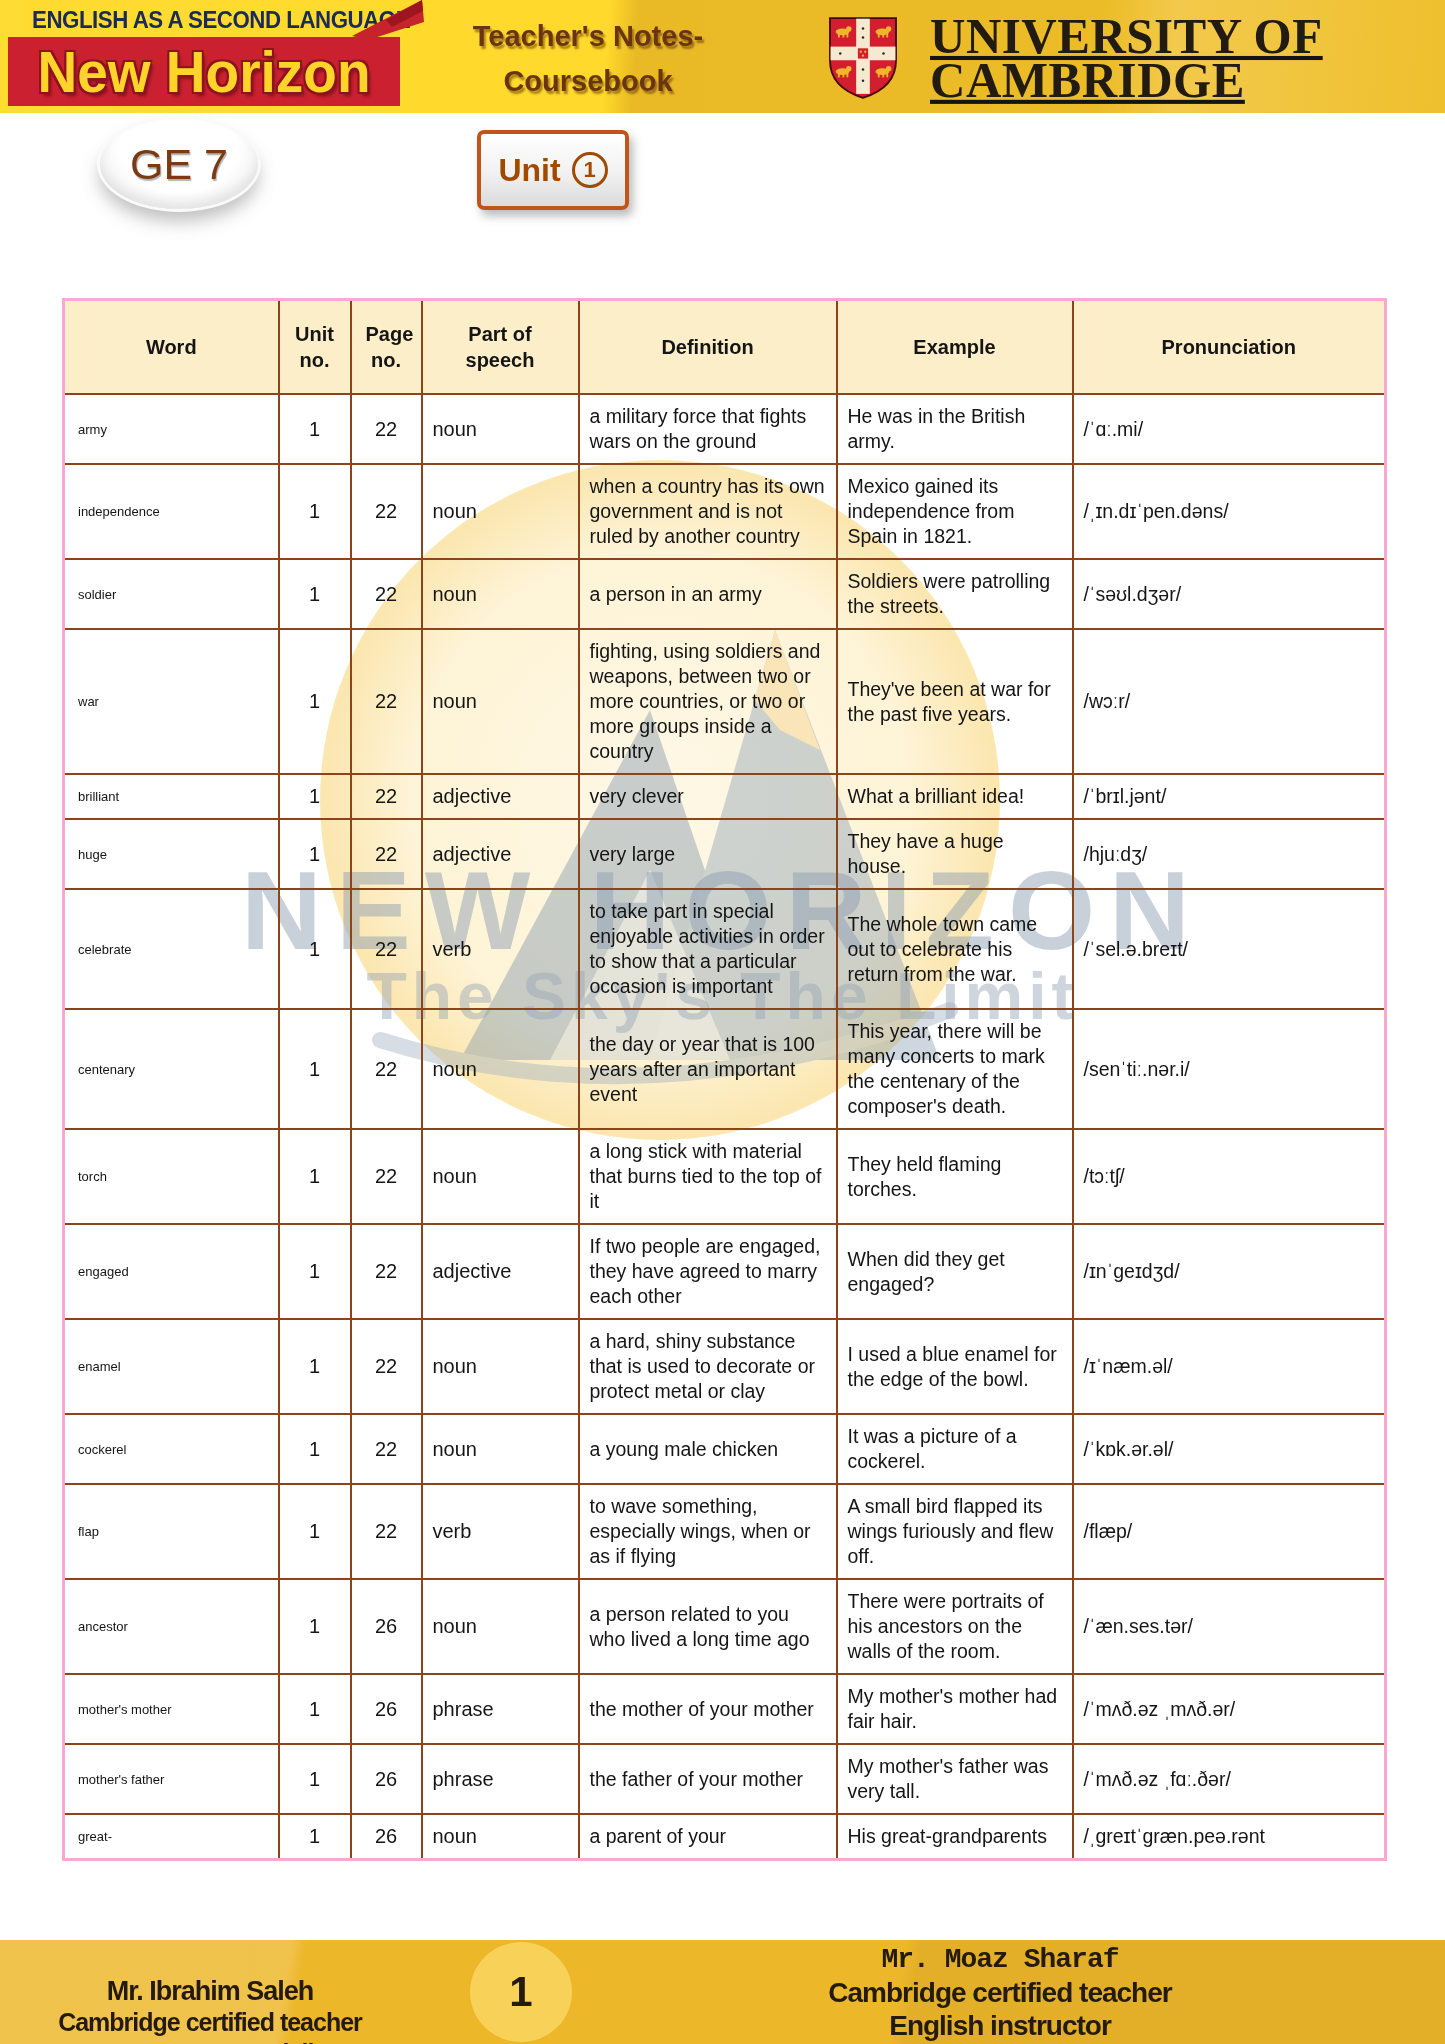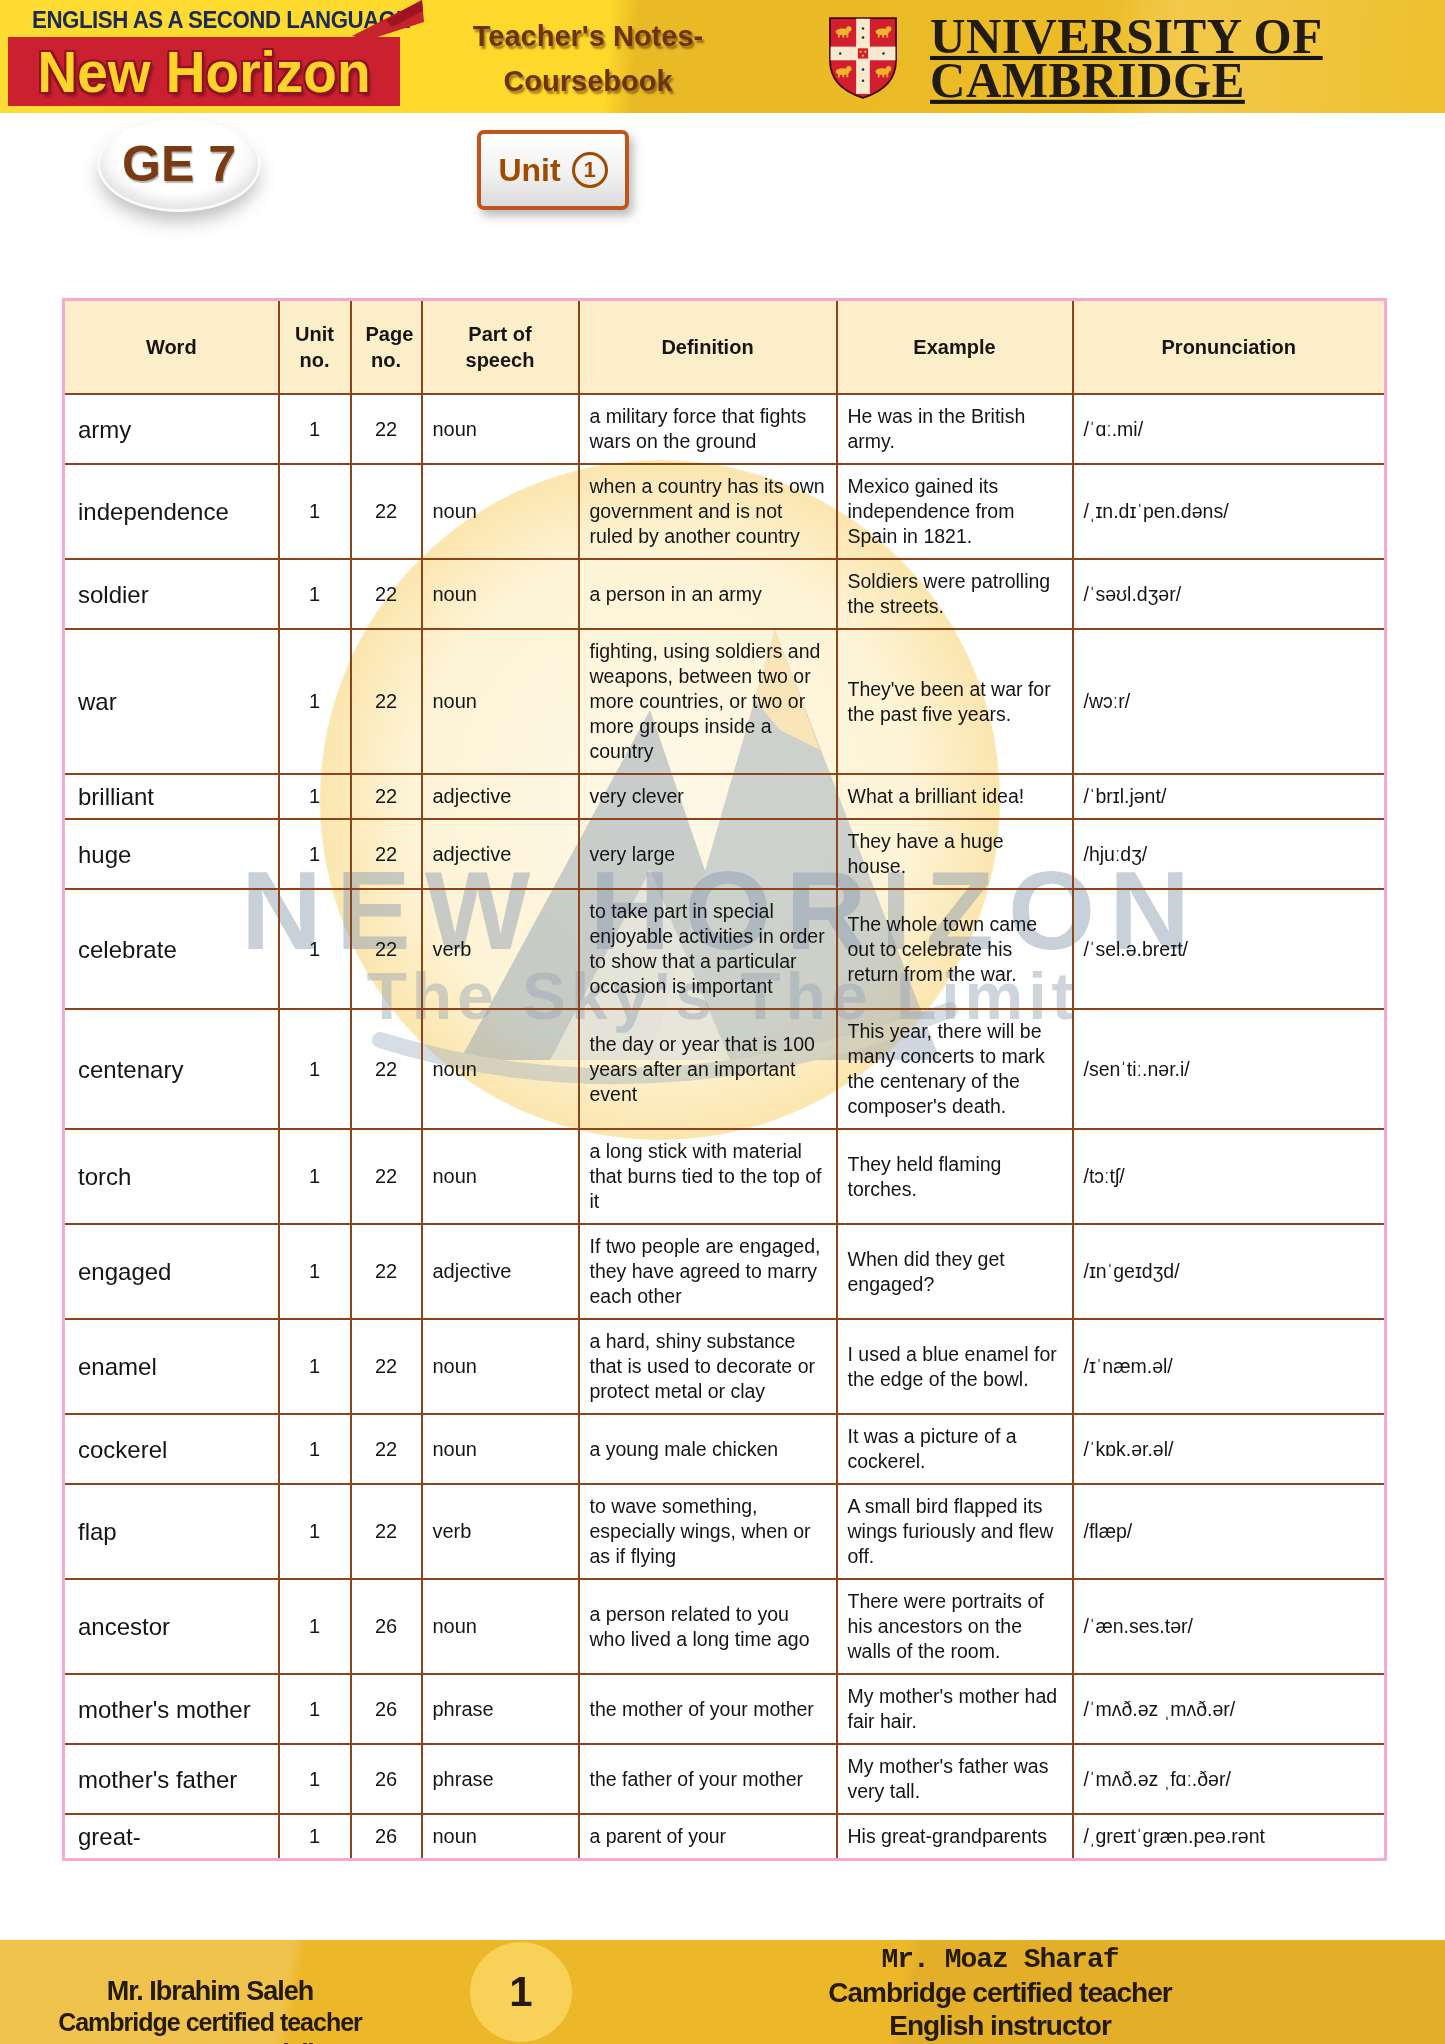--- a/index.html
+++ b/index.html
@@ -48,21 +48,21 @@
   }
 
   
   .ge-badge {
     position:absolute; left:100px; top:119px; width:158px; height:90px;
     border-radius:50%;
     background:radial-gradient(ellipse at 50% 32%, #FFFFFF 52%, #F5F5F5 72%, #E2E2E2 100%);
     box-shadow:0 0 0 3px #fafafa, 0 12px 18px rgba(110,110,110,.45), inset 0 -8px 12px rgba(0,0,0,.07);
     display:flex; align-items:center; justify-content:center;
   }
-  .ge-text { font-size:50px; font-weight:bold; color:#7A3B12; text-shadow:1px 2px 1px rgba(0,0,0,.3); }
+  .ge-text { font-size:43px; font-weight:normal; color:#7A3B12; text-shadow:1px 2px 1px rgba(0,0,0,.3); }
   .unit-badge {
     position:absolute; left:477px; top:130px; width:144px; height:72px;
     border:4px solid #C0551A; border-radius:7px;
     background:linear-gradient(180deg,#FFFFFF 0%,#F1F1F1 55%,#DBDBDB 100%);
     box-shadow:4px 6px 10px rgba(120,120,120,.5);
     display:flex; align-items:center; justify-content:center; gap:11px; color:#A04A00;
   }
   .unit-label { font-size:32px; font-weight:bold; }
   .unit-circle {
     width:36px; height:36px; border:3px solid #A04A00; border-radius:50%;
@@ -96,21 +96,21 @@
     border-collapse:collapse; table-layout:fixed;
     font-size:19.5px; line-height:25px; color:#151515;
     border:3px solid #f9a8d4;
   }
   .vocab th, .vocab td { border:2px solid #8C451A; vertical-align:middle; }
   .vocab thead th {
     background:#FCEEC8; font-weight:bold; font-size:20px; line-height:26px;
     height:84px; text-align:center; padding:4px 14px;
   }
   .vocab td { padding:9px 10px; background:transparent; }
-  .vocab td.col-word { padding-left:13px; font-size:24px; }
+  .vocab td.col-word { padding-left:13px; font-size:13px; }
   .vocab td.col-unit, .vocab td.col-page { text-align:center; font-size:20px; }
   .vocab td.col-pos { font-size:20px; }
 
   
   .footer {
     position:absolute; left:0; bottom:0; width:1445px; height:104px;
     background:#EDB72A; color:#241A0E; overflow:hidden;
   }
   .footer::before {
     content:""; position:absolute; inset:0;

